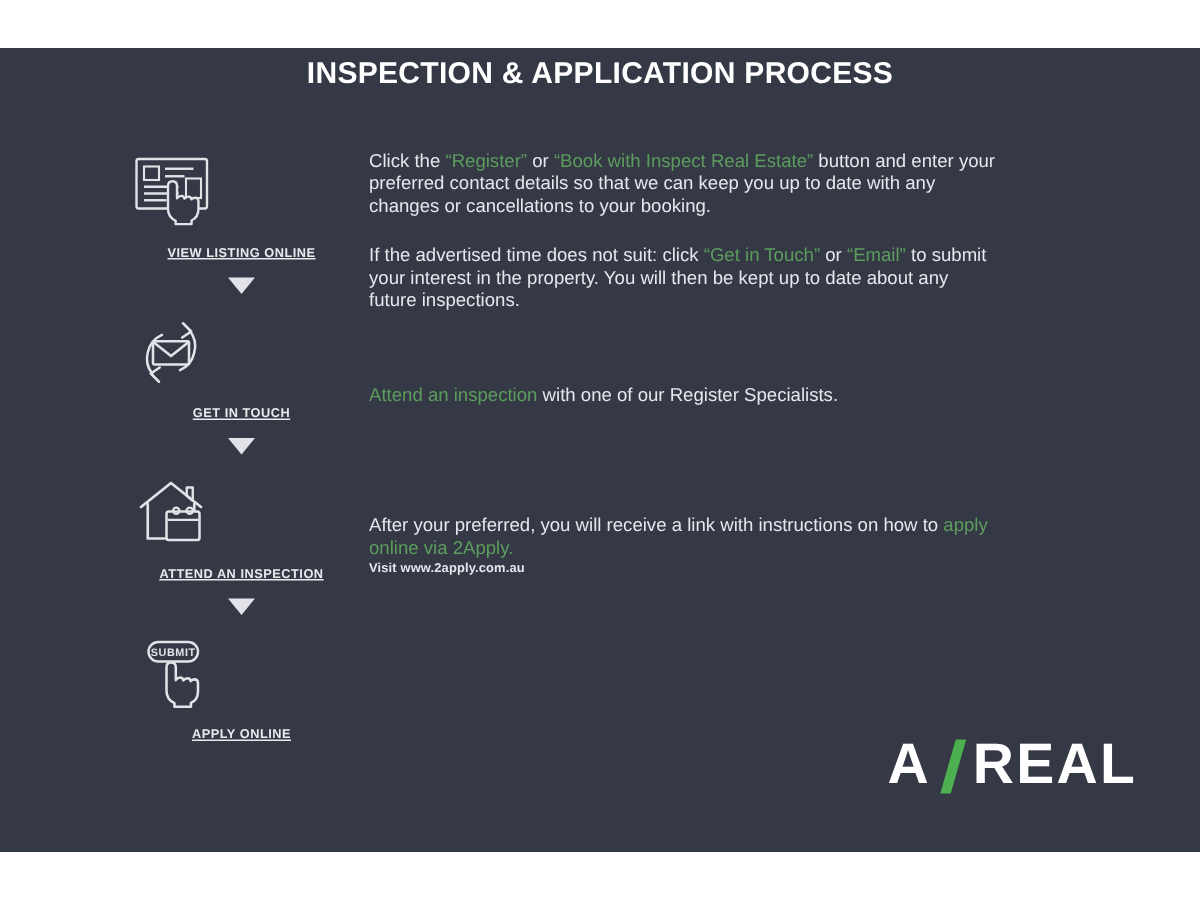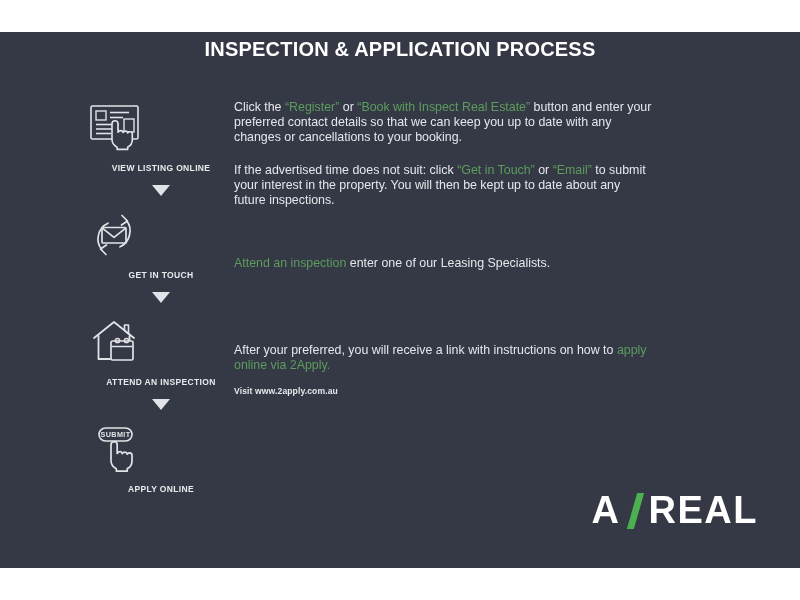--- a/index.html
+++ b/index.html
@@ -57,50 +57,51 @@
     align-items: center;
     justify-content: flex-start;
   }
   .step-label {
     margin-top: 7px;
     color: #e9eaee;
     font-size: 8.5px;
     font-weight: bold;
     letter-spacing: 0.35px;
     white-space: nowrap;
+    text-decoration: underline;
   }
   .connector {
     height: 34px;
     display: flex;
     align-items: center;
     justify-content: center;
   }
   .tri {
     width: 0;
     height: 0;
     border-left: 9px solid transparent;
     border-right: 9px solid transparent;
     border-top: 11px solid #e2e3e8;
   }
 
   
   .bodies {
     position: absolute;
-    left: 234px;
+    left: 246px;
     top: 100px;
     width: 420px;
   }
   .body-block {
     color: #e6e7ec;
     font-size: 12.4px;
     line-height: 15.2px;
   }
   .g { color: #5c9d5e; }
   .visit {
-    margin-top: 13px;
+    margin-top: 0;
     font-size: 8.6px;
     font-weight: bold;
     color: #e6e7ec;
     letter-spacing: 0.1px;
   }
 
   
   .logo {
     position: absolute;
     right: 42px;
@@ -208,21 +209,21 @@
         </svg>
       </div>
       <div class="step-label">APPLY ONLINE</div>
     </div>
 
   </div>
 
   <div class="bodies">
     <div class="body-block" style="height:63px"><span>Click the </span><span class="g">“Register”</span><span> or </span><span class="g">“Book with Inspect Real Estate”</span><span> button and enter your preferred contact details so that we can keep you up to date with any changes or cancellations to your booking.</span></div>
     <div class="body-block" style="height:93px"><span>If the advertised time does not suit: click </span><span class="g">“Get in Touch”</span><span> or </span><span class="g">“Email”</span><span> to submit your interest in the property. You will then be kept up to date about any future inspections.</span></div>
-    <div class="body-block" style="height:87px"><span class="g">Attend an inspection</span><span> enter one of our Leasing Specialists.</span></div>
+    <div class="body-block" style="height:87px"><span class="g">Attend an inspection</span><span> with one of our Register Specialists.</span></div>
     <div class="body-block"><span>After your preferred, you will receive a link with instructions on how to </span><span class="g">apply online via 2Apply.</span></div>
     <div class="visit">Visit www.2apply.com.au</div>
   </div>
 
   <div class="logo">
     <span>A</span>
     <span class="logo-slash"></span>
     <span>REAL</span>
   </div>
 </div>

